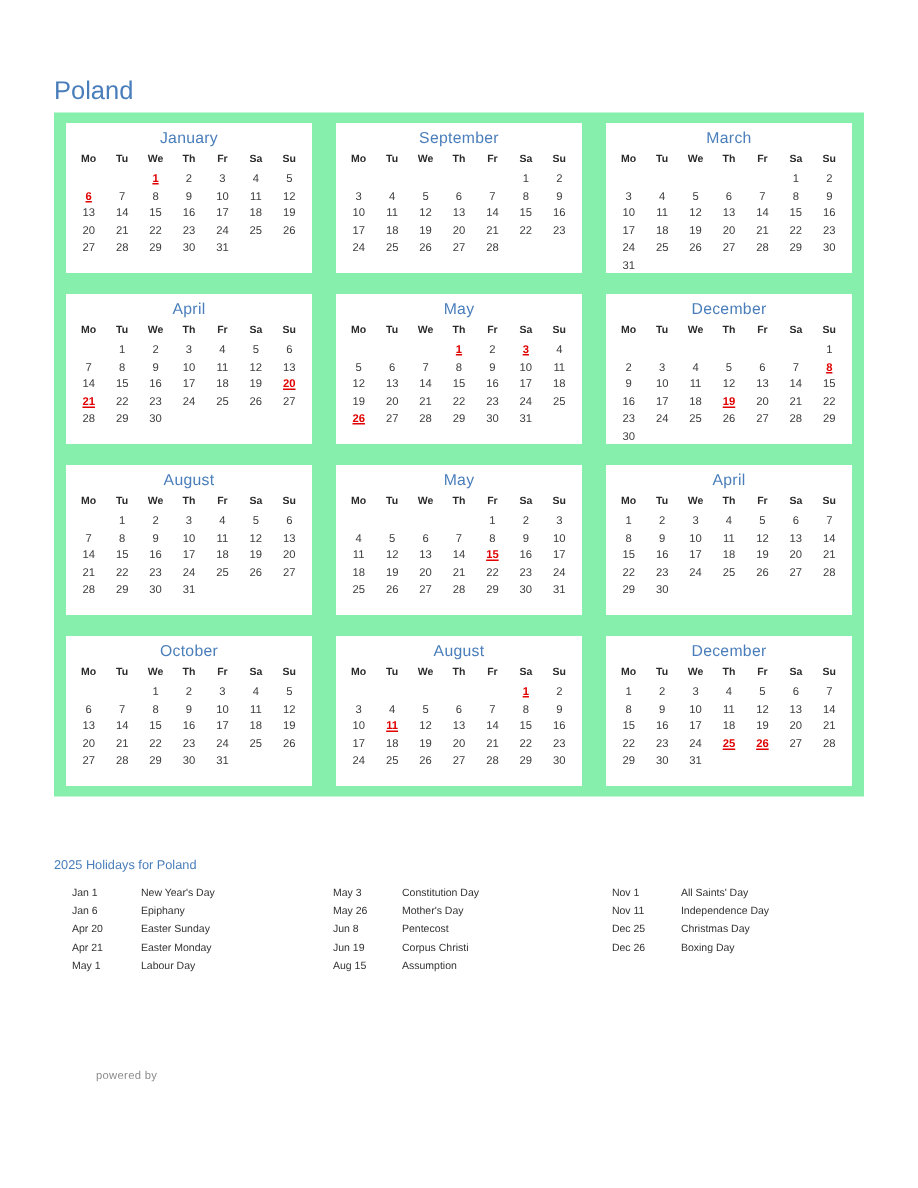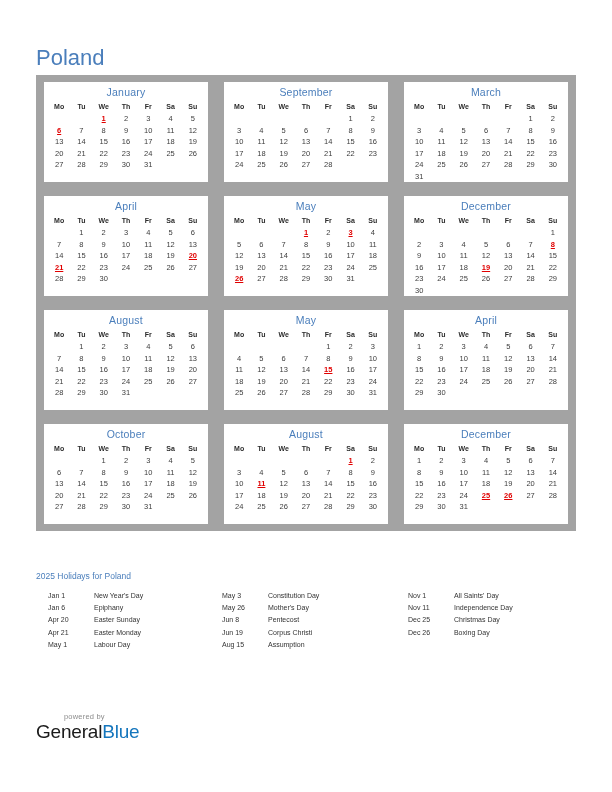--- a/index.html
+++ b/index.html
@@ -28,34 +28,34 @@
     justify-content: space-between;
   }
   .year-title {
     font-size: 30px;
     color: #4a7ebb;
     letter-spacing: 0.5px;
     line-height: 1;
     font-weight: 400;
   }
   .country-title {
-    font-size: 22px;
+    font-size: 17px;
     color: #4a7ebb;
     line-height: 1;
     padding-bottom: 3px;
     font-weight: 400;
   }
 
   
   .calendar-panel {
     position: absolute;
     left: 36px;
     top: 75px;
     width: 540px;
-    background: #a3a3a3;
+    background: #86efac;
     padding: 0;
     box-sizing: border-box;
   }
   .month-grid {
     display: grid;
     grid-template-columns: repeat(3, 1fr);
     grid-auto-rows: 114px;
     gap: 0px;
   }
   .month-cell {
@@ -1040,16 +1040,13 @@
         <div class="holiday-row">
           <span class="holiday-date">Dec 26</span>
           <span class="holiday-name">Boxing Day</span>
         </div>
       </div>
     </div>
 </div>
 
 <div class="footer">
   <div class="powered-by">powered by</div>
-  <div class="brand">
-    <span class="general">General</span><span class="blue">Blue</span>
-  </div>
 </div>
 
 </body></html>

